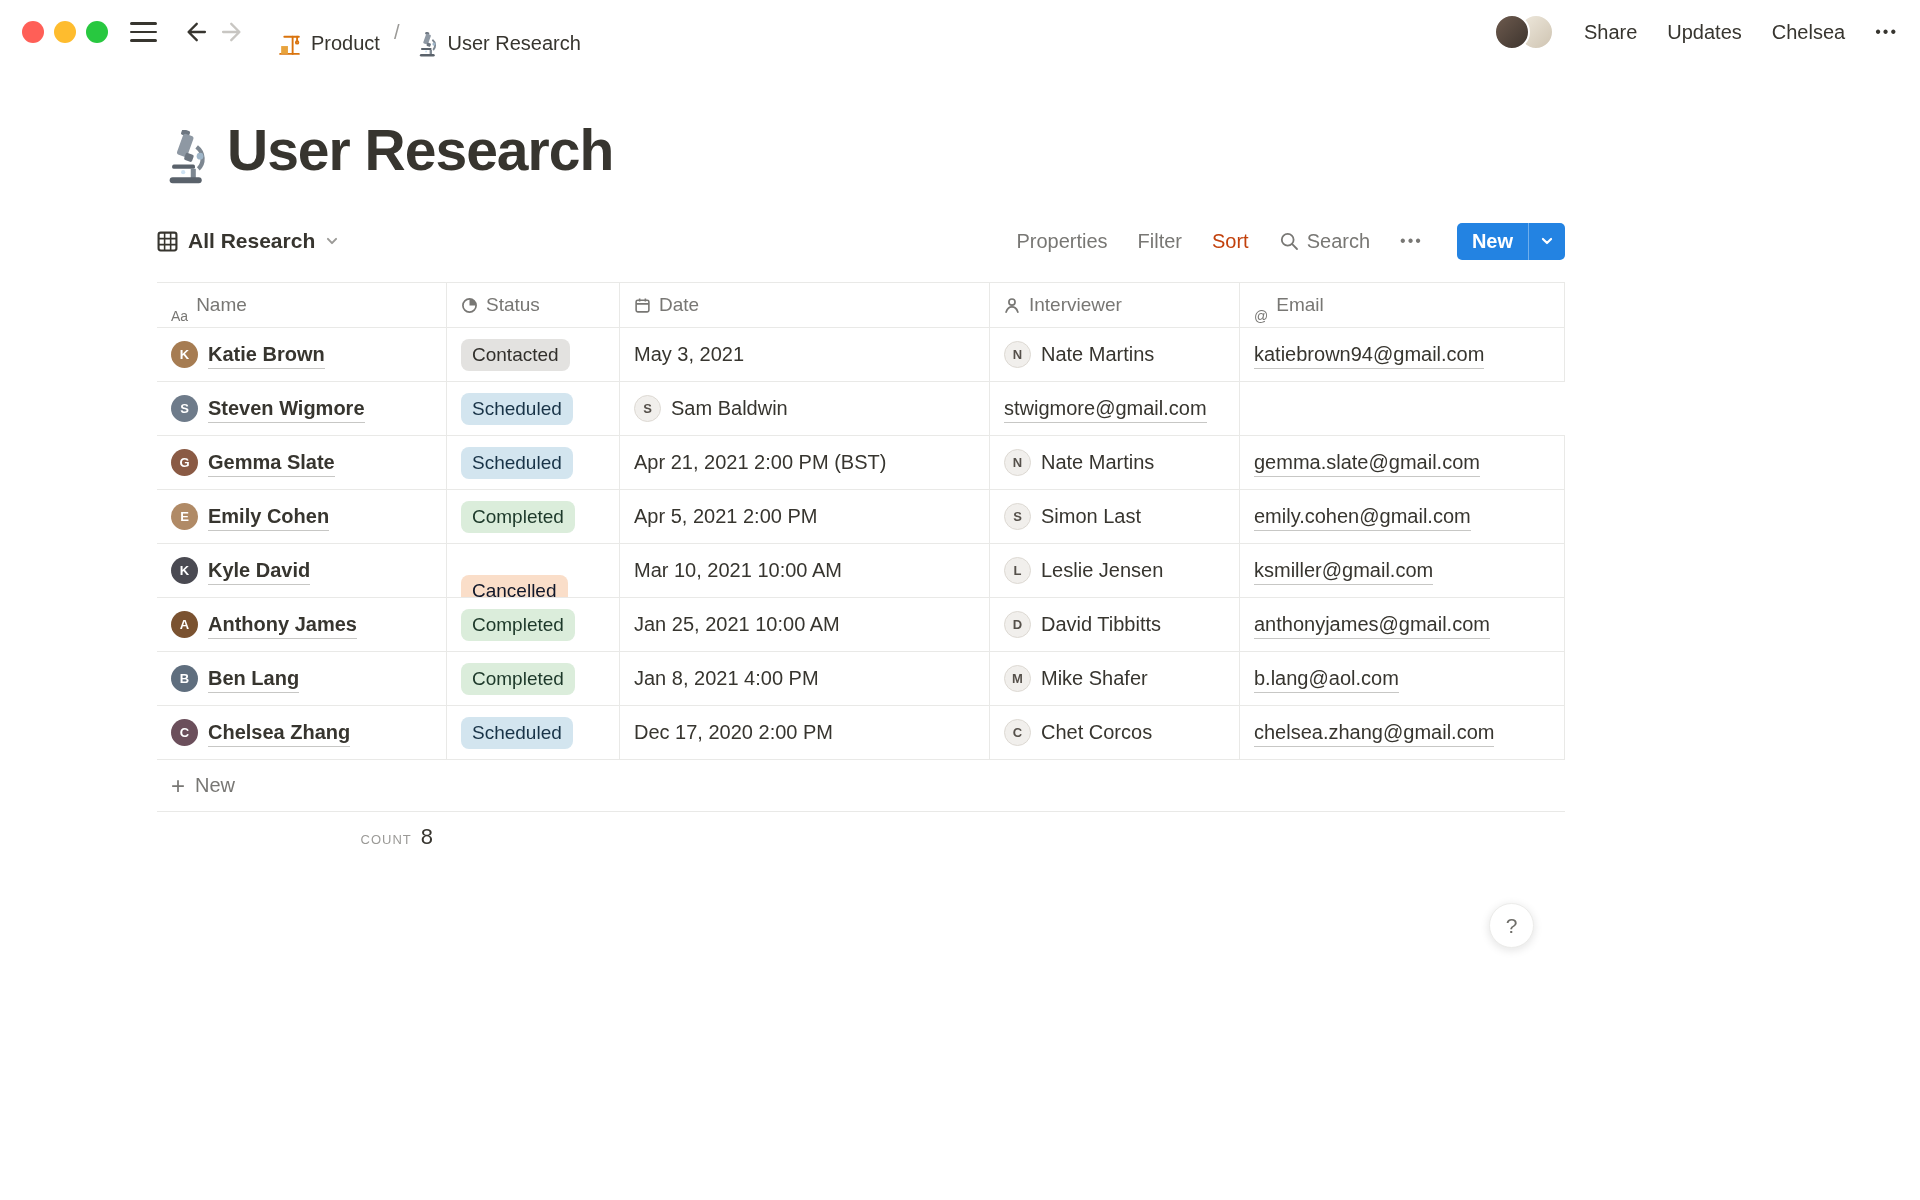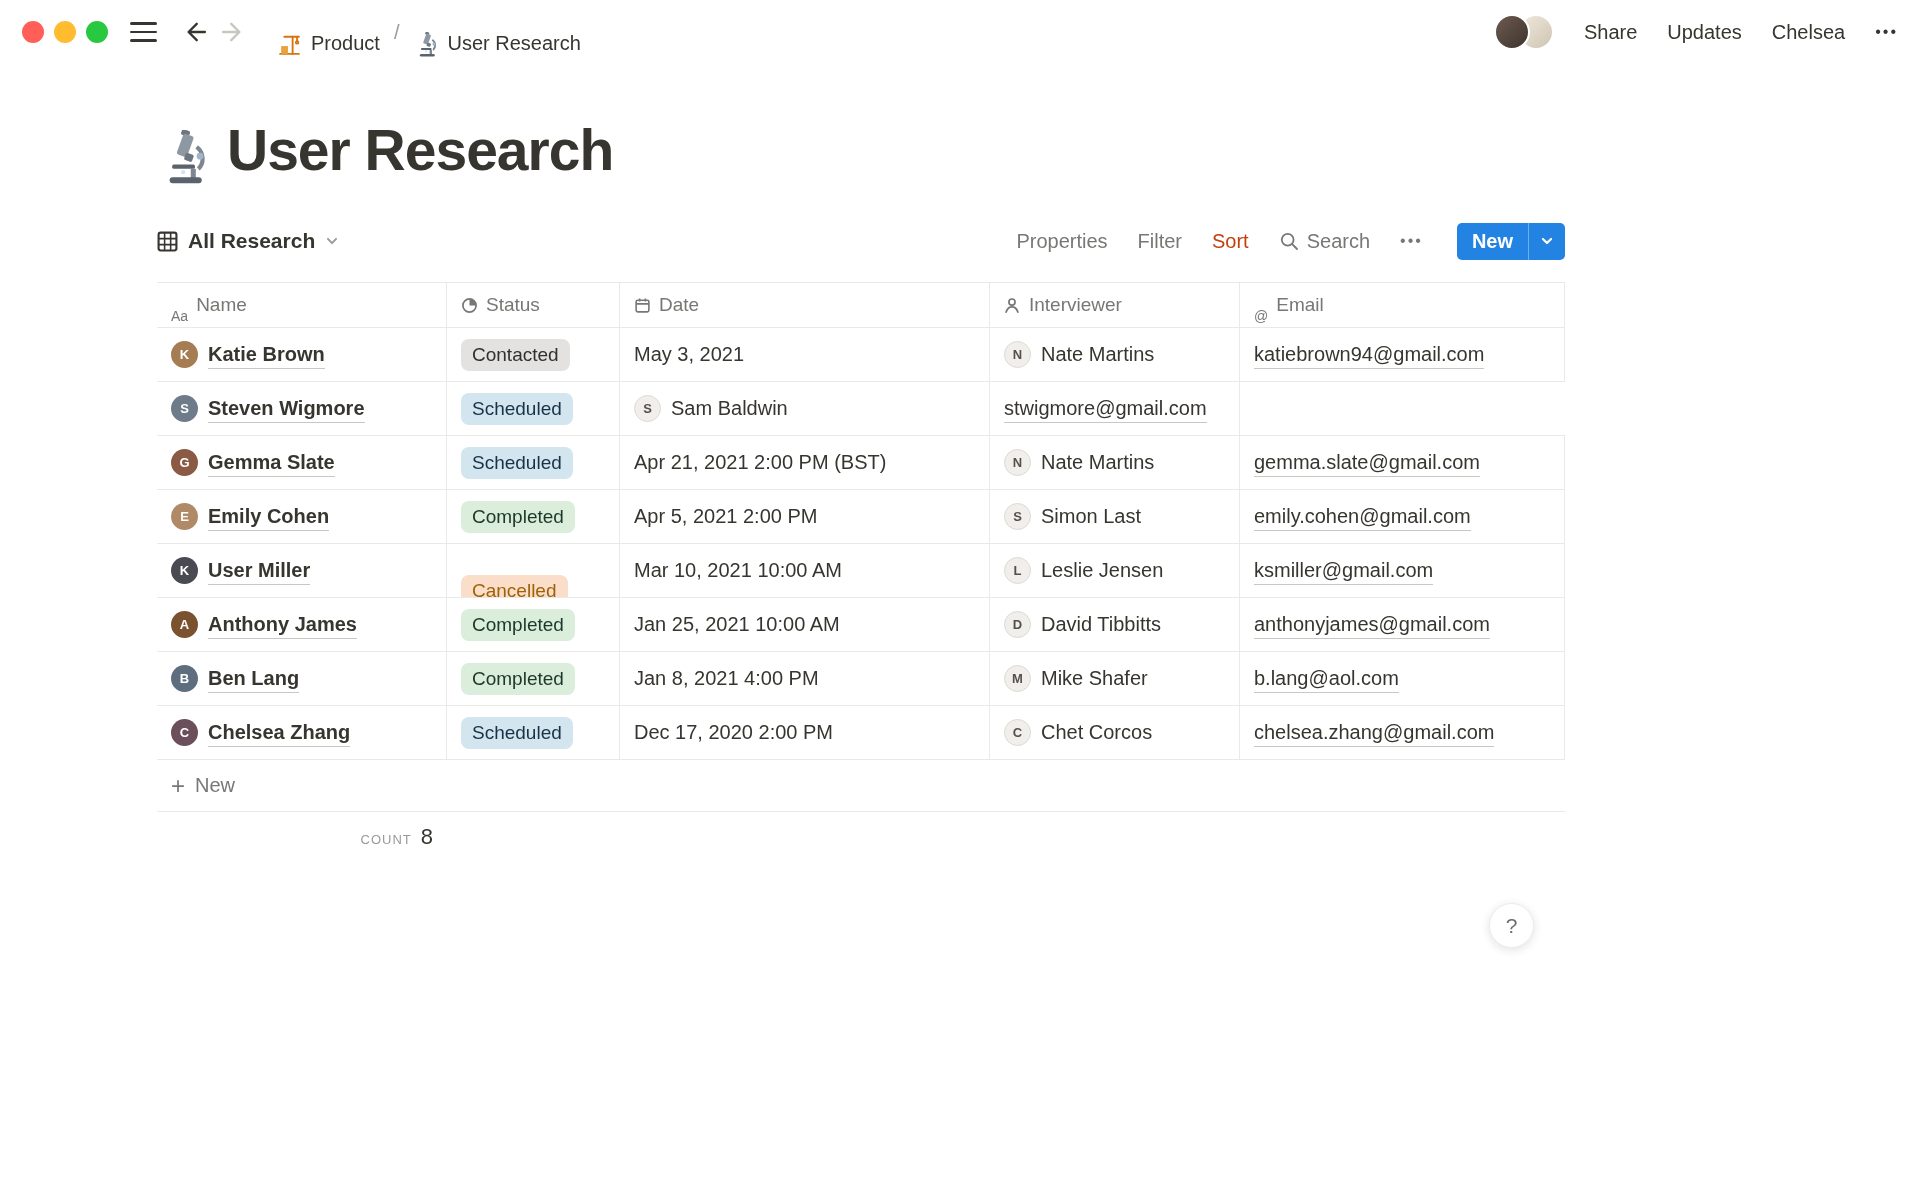--- a/index.html
+++ b/index.html
@@ -303,24 +303,24 @@
         <span>Simon Last</span>
       </div>
       <div class="cell">
         <span class="email">emily.cohen@gmail.com</span>
       </div>
     </div>
 
     <div class="trow body">
       <div class="cell">
         <span class="avatar" style="background: rgb(74, 74, 82);">K</span>
-        <span class="link">User Miller</span>
-      </div>
-      <div class="cell">
-        <span class="badge" style="background: rgb(250, 222, 201); color: #a16207; margin-top: 40px;">Cancelled</span>
+        <span class="link">Kyle David</span>
+      </div>
+      <div class="cell">
+        <span class="badge" style="background: rgb(250, 222, 201); color: #0f172a; margin-top: 40px;">Cancelled</span>
       </div>
       <div class="cell">Mar 10, 2021 10:00 AM</div>
       <div class="cell">
         <span class="avatar ivr-avatar">L</span>
         <span>Leslie Jensen</span>
       </div>
       <div class="cell">
         <span class="email">ksmiller@gmail.com</span>
       </div>
     </div>

